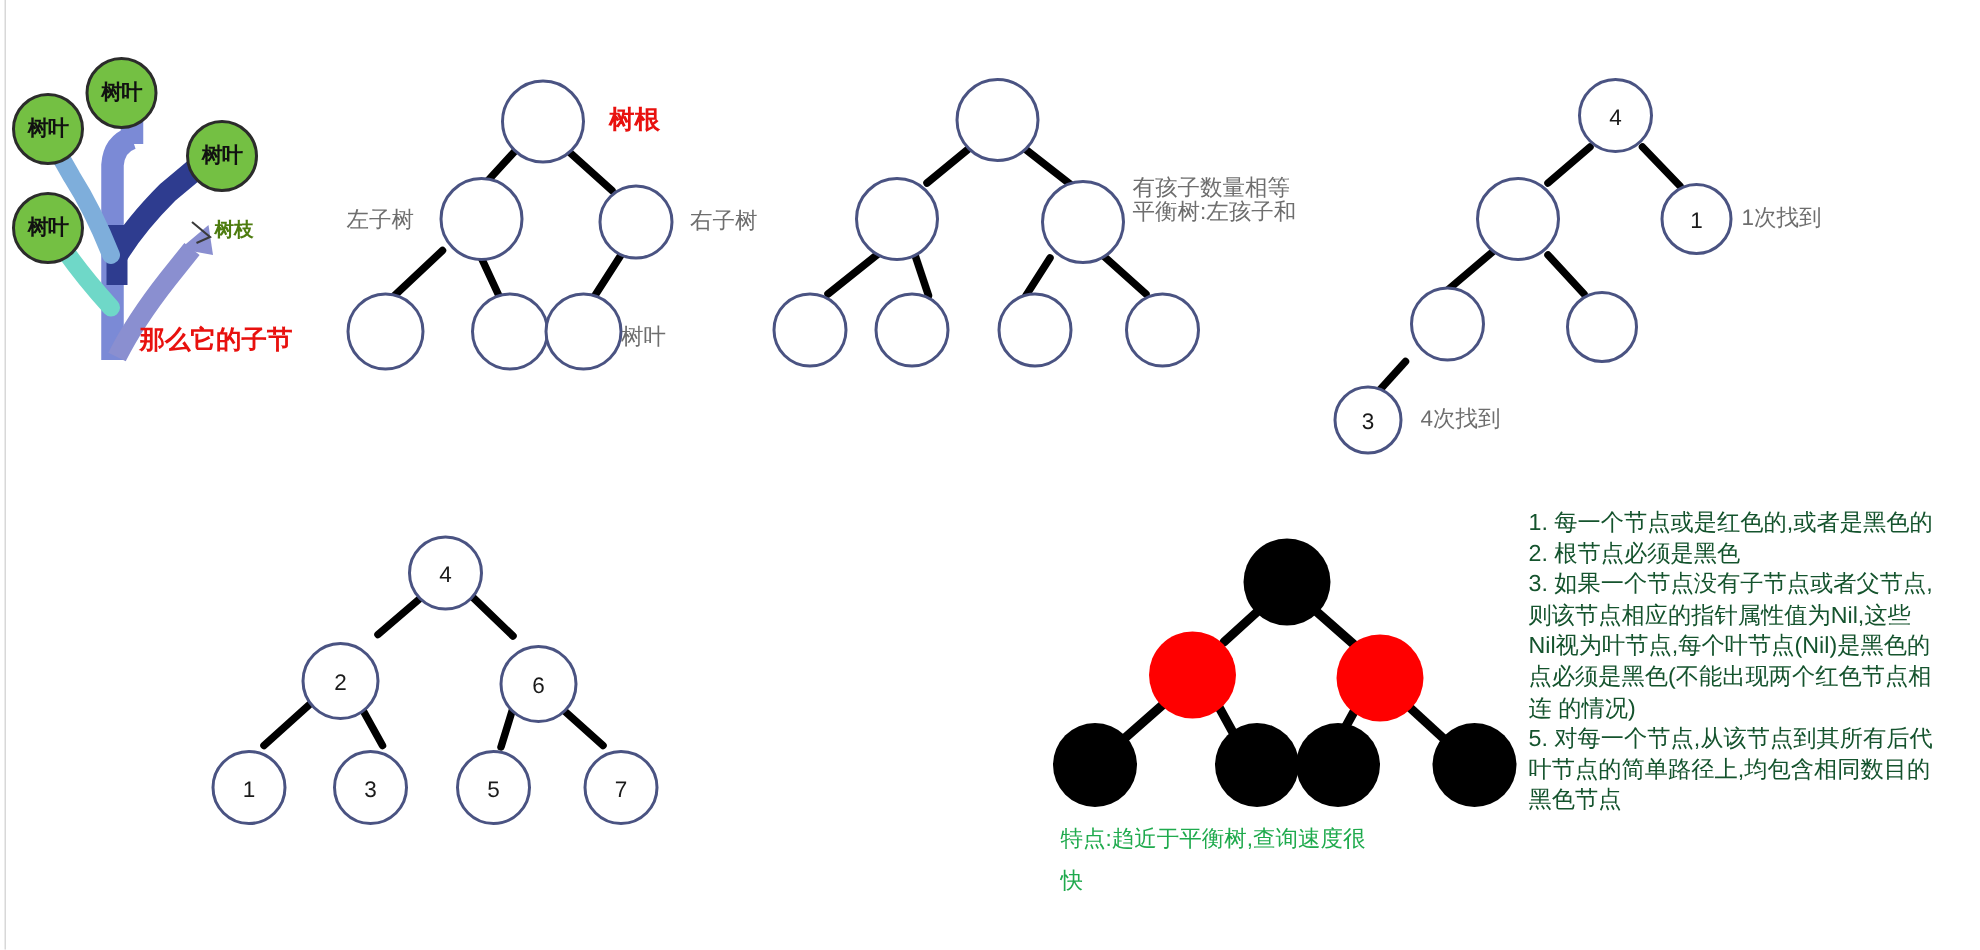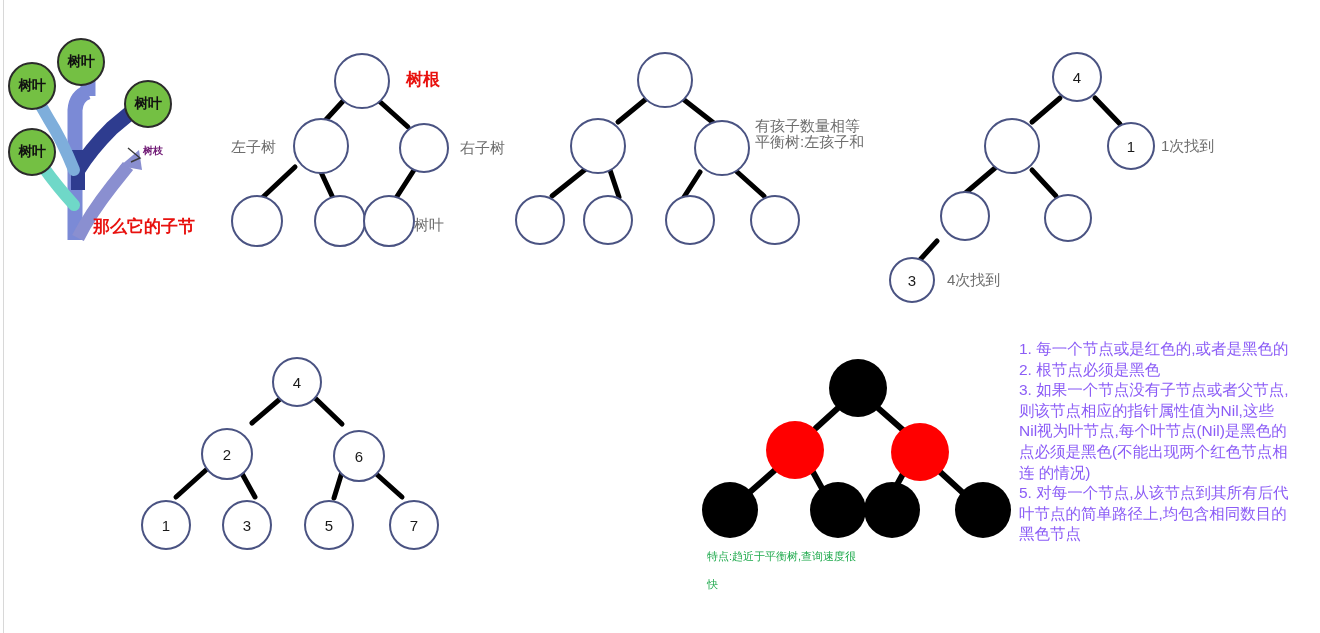--- a/index.html
+++ b/index.html
@@ -28,23 +28,23 @@
     height: 633px;
     background: #d8d8d8;
   }
   .lbl {
     position: absolute;
     white-space: pre;
     line-height: 1.35;
   }
   .lbl-gray  { color: #6e6e6e; font-size: 15px; }
   .lbl-red-b { color: #e8110e; font-size: 17px; font-weight: bold; }
-  .lbl-red-s { color: #8b5cf6; font-size: 15.5px; line-height: 1.33; }
-  .lbl-green { color: #1faa4d; font-size: 11px; line-height: 1.45; }
-  .lbl-black { color: #701a75; font-size: 10px; font-weight: bold; text-align: right; }
+  .lbl-red-s { color: #14532d; font-size: 15.5px; line-height: 1.33; }
+  .lbl-green { color: #1faa4d; font-size: 15px; line-height: 1.45; }
+  .lbl-black { color: #4d7c0f; font-size: 13px; font-weight: bold; text-align: right; }
   .leaf-badge {
     position: absolute;
     border-radius: 50%;
     background: #74c043;
     border: 2px solid #2b2b2b;
     color: #111111;
     font-size: 14px;
     font-weight: bold;
     display: flex;
     align-items: center;

